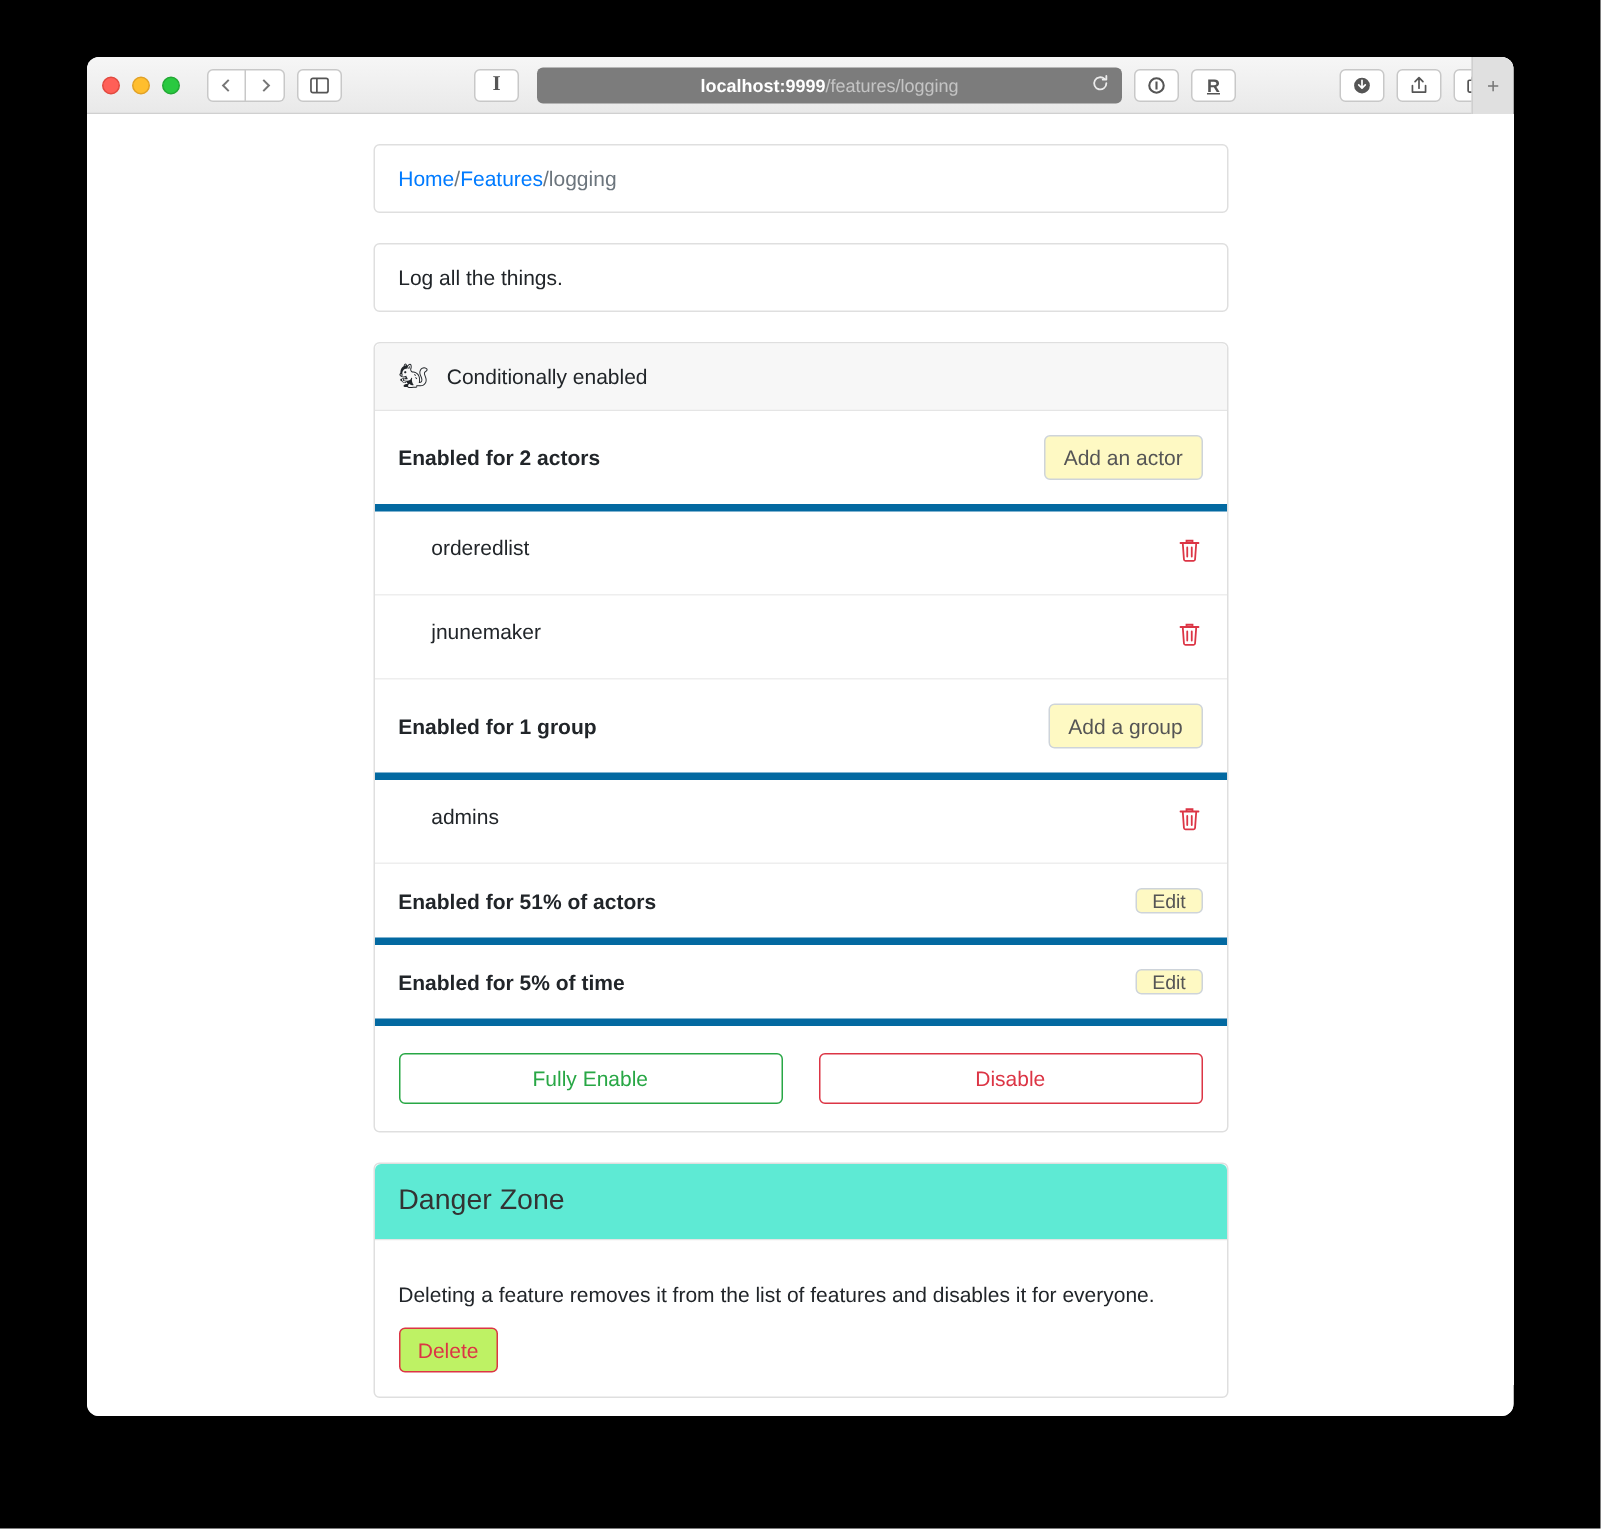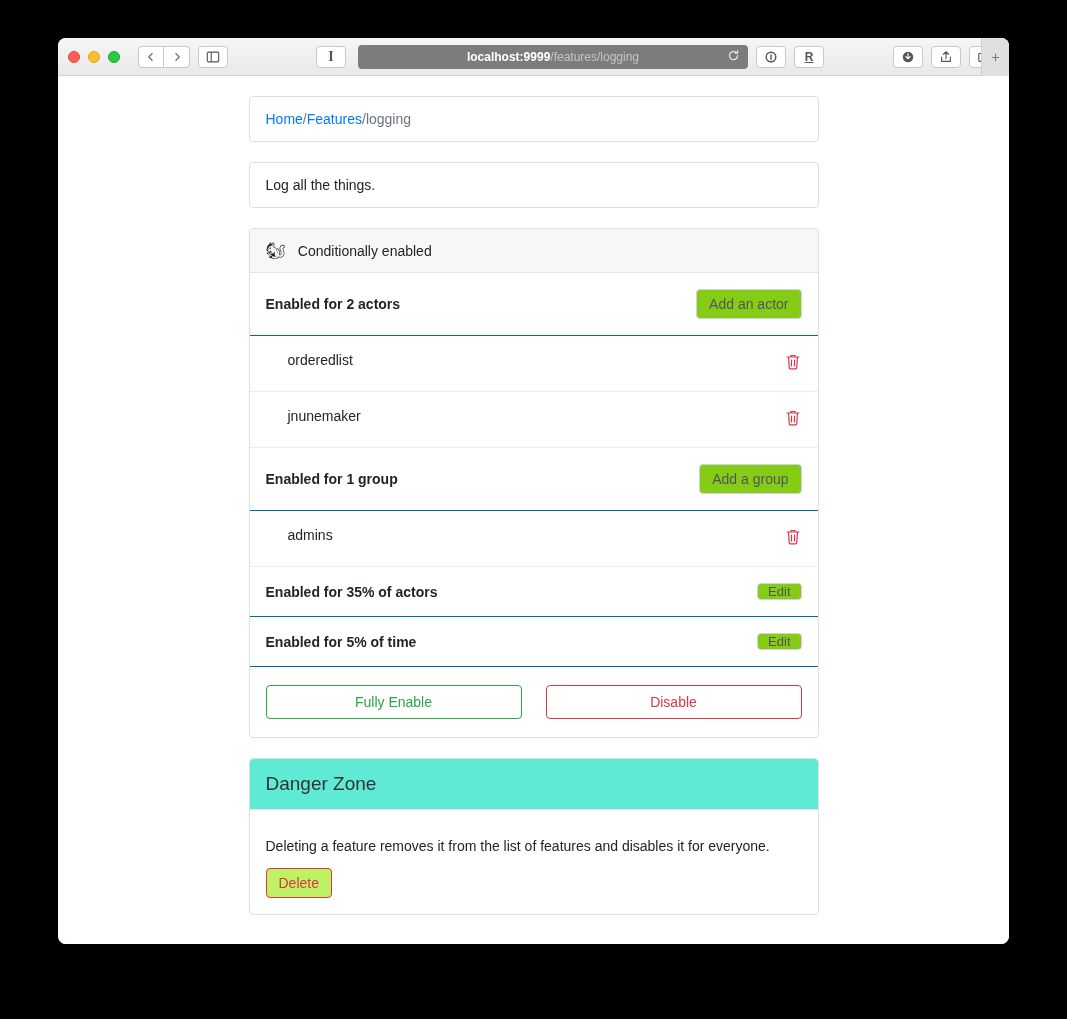--- a/index.html
+++ b/index.html
@@ -132,30 +132,30 @@
     background: #f7f7f7;
     border-bottom: 1px solid #e5e5e5;
     padding: 12px 16px;
     display: flex;
     align-items: center;
     gap: 12px;
     border-radius: 4px 4px 0 0;
   }
   .status-emoji { font-size: 16px; }
   .section-row {
-    border-bottom: 1px solid #0369a1;
+    border-bottom: 5px solid #0369a1;
     padding: 16px;
     display: flex;
     align-items: center;
     justify-content: space-between;
   }
   .section-row:last-child { border-bottom: none; }
   .section-title { font-weight: 600; }
   .btn {
-    background: #84cc16;
+    background: #fef9c3;
     border: 1px solid #ced4da;
     border-radius: 4px;
     padding: 6px 12px;
     font-size: 14px;
     color: #555;
     cursor: pointer;
   }
   .btn.small { padding: 0 10px; font-size: 13px; }
   .list-item {
     border-bottom: 1px solid #eee;
@@ -332,21 +332,21 @@
         <div class="list-item">
           <span>admins</span>
           <button class="trash-btn">
             <svg viewBox="0 0 14 16">
                 <path d="M1 3h12M5 3V1.5h4V3M2.5 3l.8 11a1 1 0 0 0 1 .9h5.4a1 1 0 0 0 1-.9l.8-11M5.5 6v6M8.5 6v6" fill="none" stroke="currentColor" stroke-width="1.2" stroke-linecap="round"></path>
               </svg>
           </button>
         </div>
 
         <div class="section-row">
-          <span class="section-title">Enabled for 35% of actors</span>
+          <span class="section-title">Enabled for 51% of actors</span>
           <button class="btn small">Edit</button>
         </div>
 
         <div class="section-row">
           <span class="section-title">Enabled for 5% of time</span>
           <button class="btn small">Edit</button>
         </div>
 
         <div class="action-row">
           <button class="action-btn enable">Fully Enable</button>

